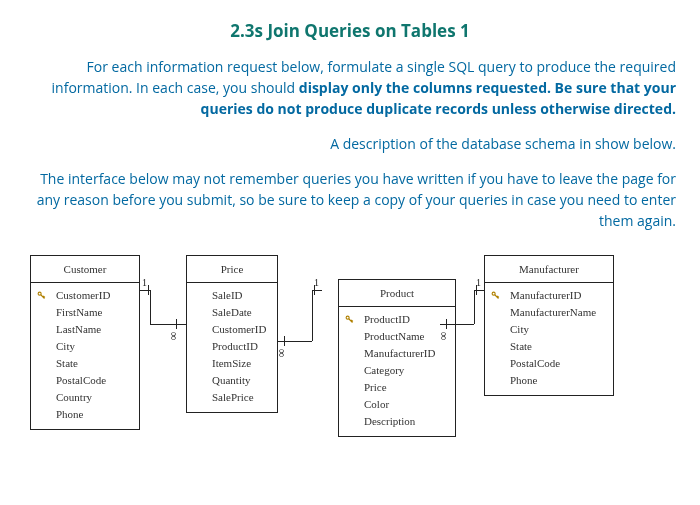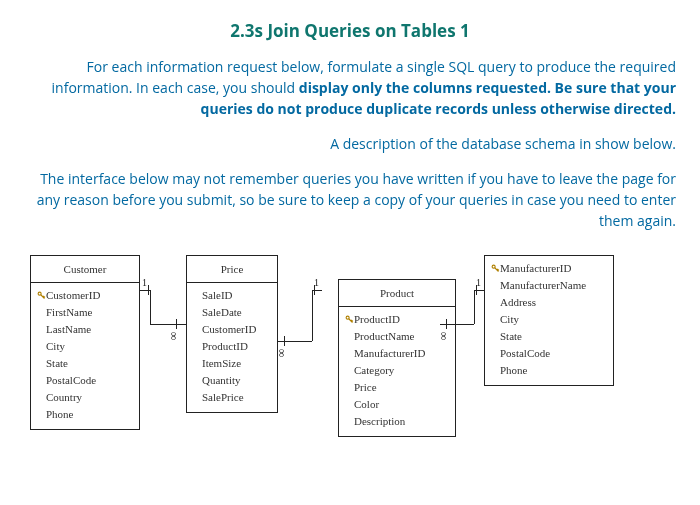--- a/index.html
+++ b/index.html
@@ -43,21 +43,21 @@
     text-align: center;
     padding: 5px 0;
     font-size: 11px;
   }
   .entity .body {
     padding: 4px 6px 6px 6px;
   }
   .entity .row {
     display: flex;
     align-items: center;
-    gap: 0;
+    gap: 10px;
     white-space: nowrap;
     line-height: 1.55;
   }
   .keyicon {
     display: inline-block;
     width: 9px;
     text-align: center;
   }
   .keyicon svg { display: block; }
   .connector {
@@ -212,37 +212,34 @@
           <span>Color</span>
         </div>
         <div class="row">
           <span class="keyicon"></span>
           <span>Description</span>
         </div>
       </div>
   </div>
 
   <div class="entity" id="ent-manufacturer" style="left:460px; top:0; width:130px;">
+    <div class="hdr">Manufacturer</div>
     <div class="body">
         <div class="row">
           <span class="keyicon">
             <svg width="9" height="9" viewBox="0 0 24 24">
               <circle cx="7" cy="7" r="4" fill="none" stroke="#b08000" stroke-width="3"></circle>
               <path d="M10 10 L20 20 M16 16 L19 13 M18 18 L21 15" stroke="#b08000" stroke-width="3" fill="none"></path>
             </svg>
           </span>
           <span>ManufacturerID</span>
         </div>
         <div class="row">
           <span class="keyicon"></span>
           <span>ManufacturerName</span>
-        </div>
-        <div class="row">
-          <span class="keyicon"></span>
-          <span>Address</span>
         </div>
         <div class="row">
           <span class="keyicon"></span>
           <span>City</span>
         </div>
         <div class="row">
           <span class="keyicon"></span>
           <span>State</span>
         </div>
         <div class="row">

